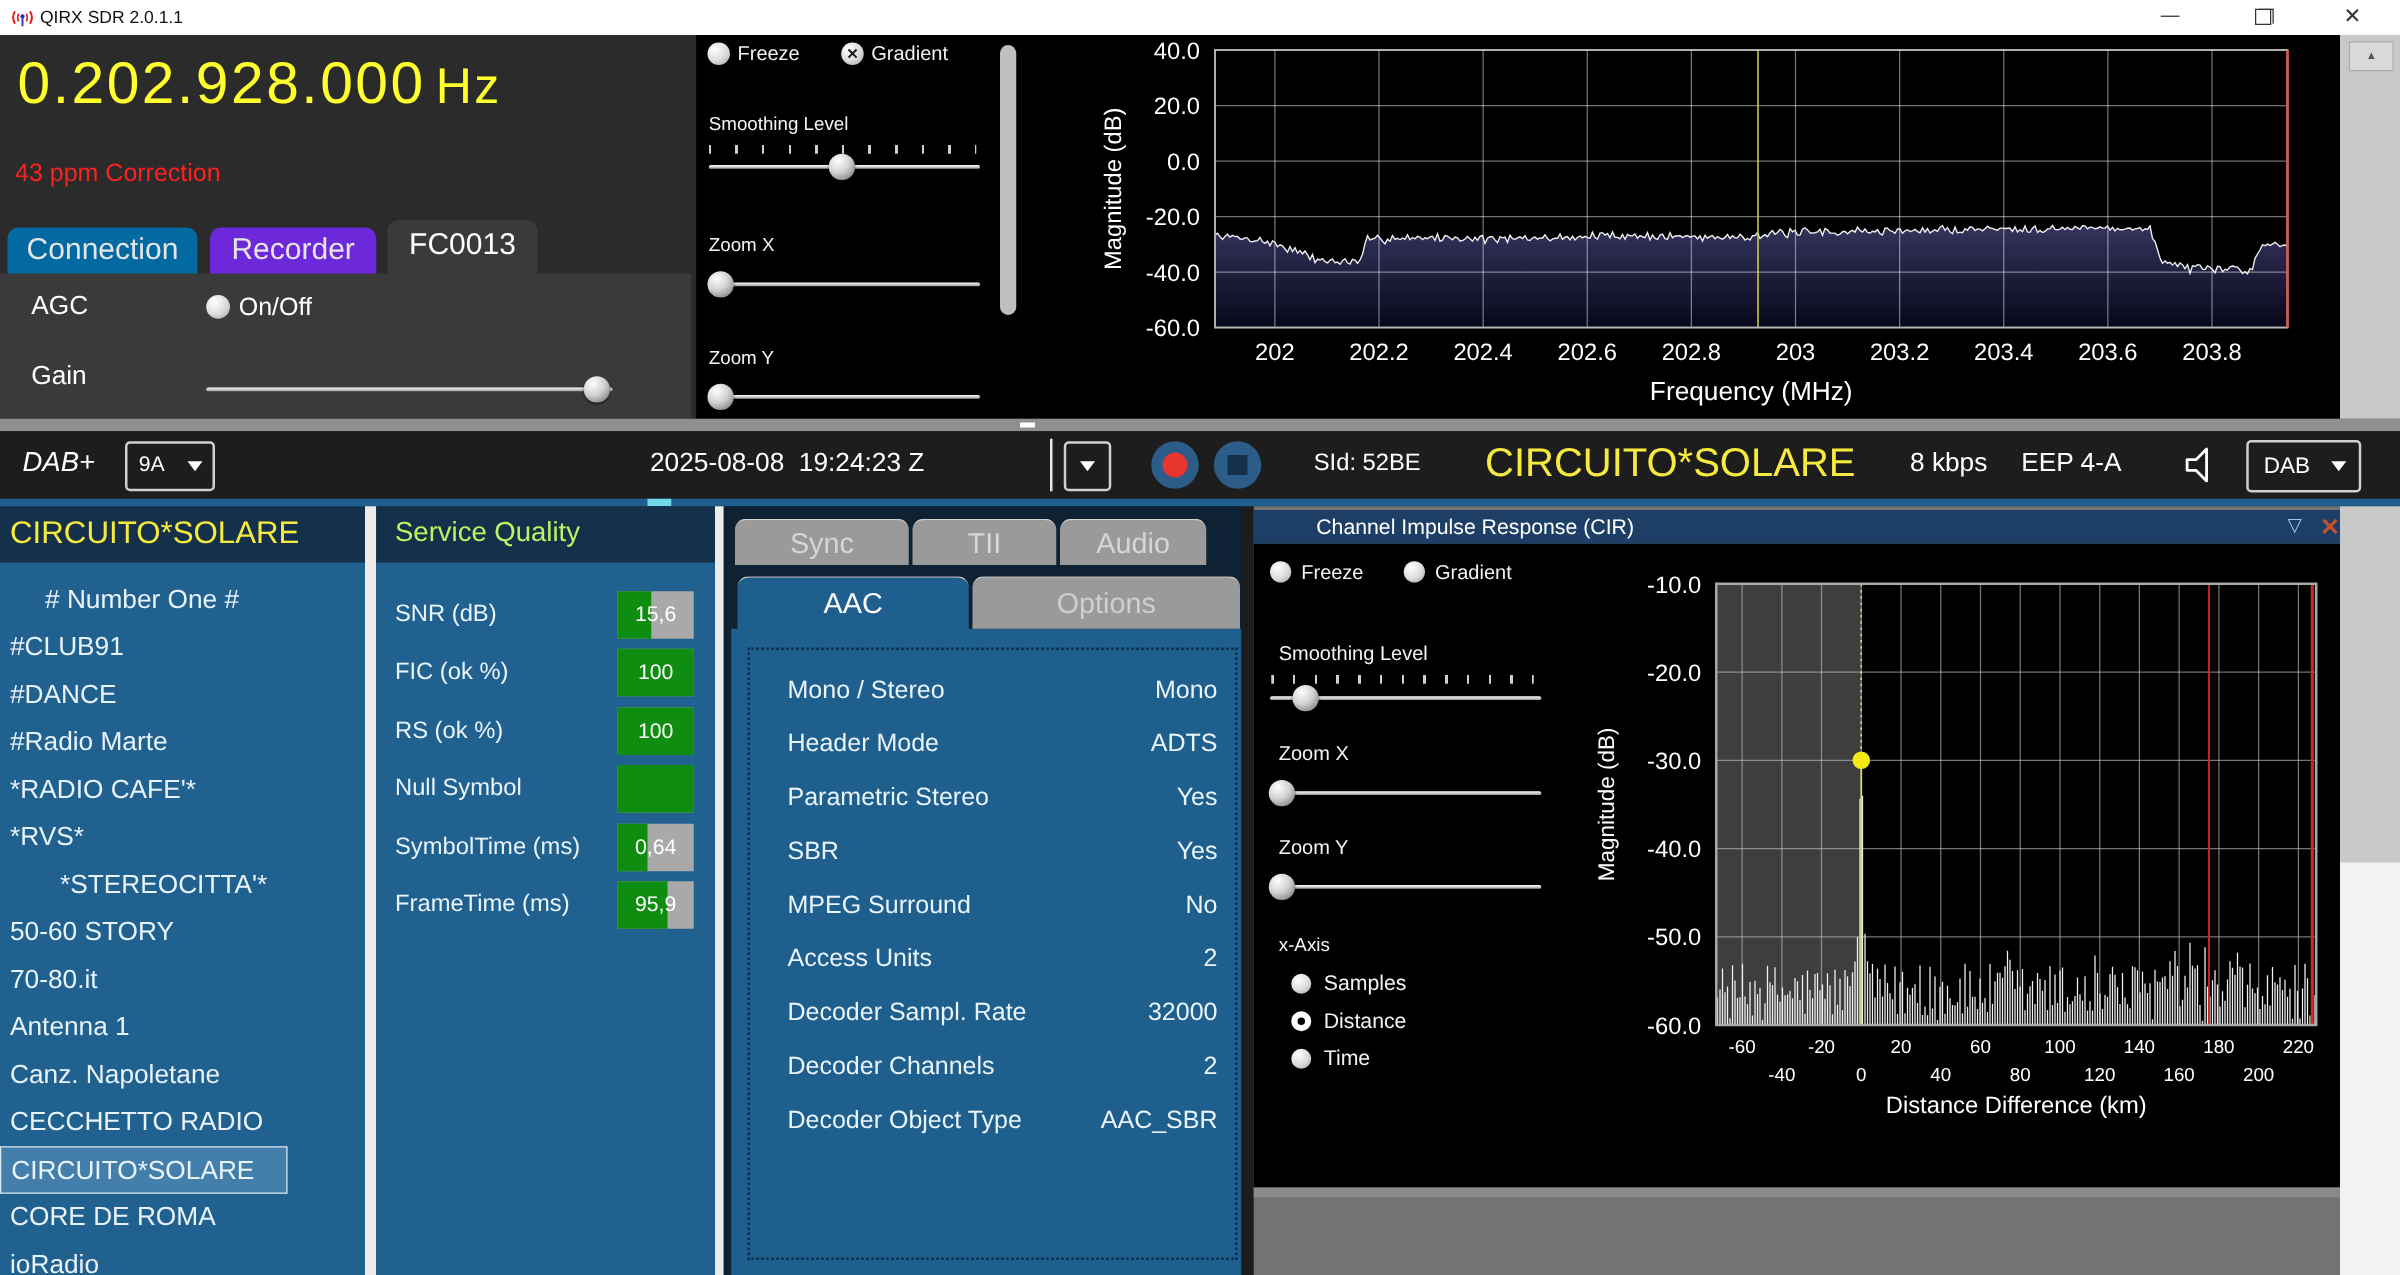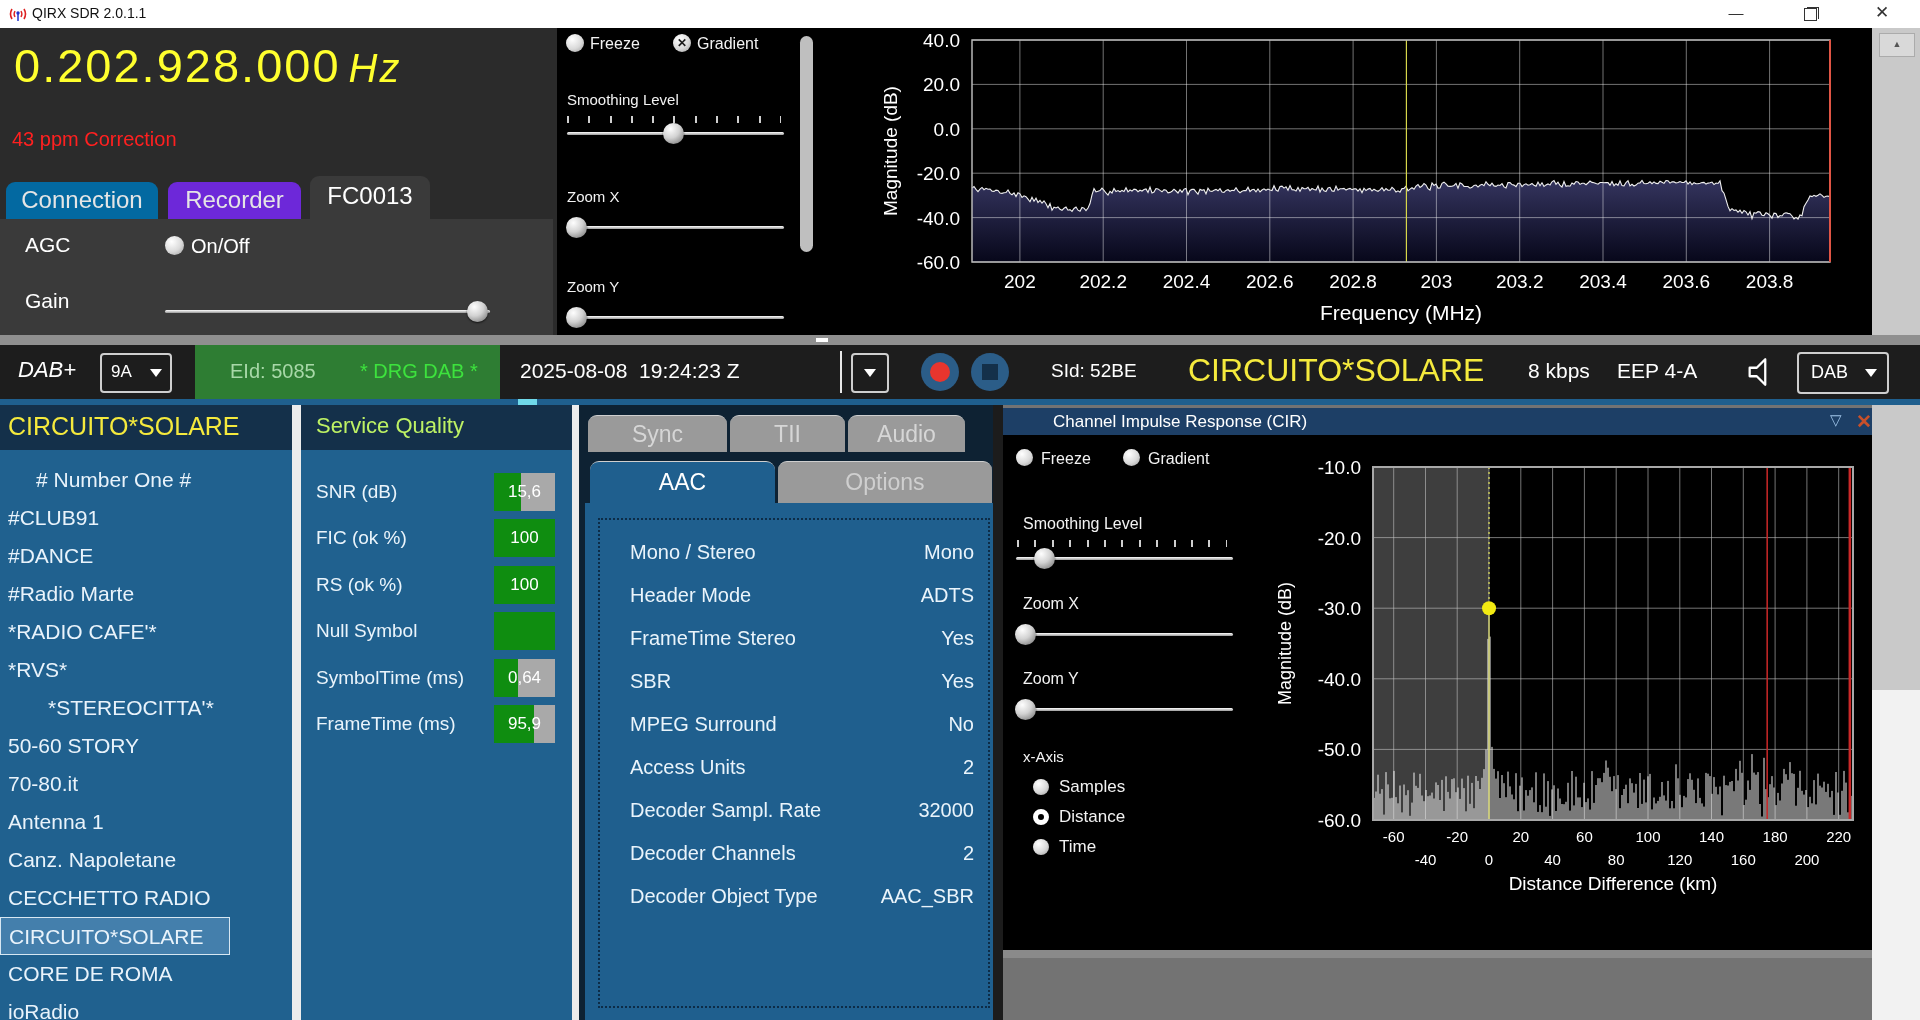--- a/index.html
+++ b/index.html
@@ -6,21 +6,21 @@
   #app{position:relative;width:1920px;height:1020px;overflow:hidden;
        font-family:"Liberation Sans",sans-serif;background:#1c1c1c;}
   .abs{position:absolute;}
   
   #titlebar{position:absolute;left:0;top:0;width:1920px;height:28px;background:#fff;color:#111;}
   #titlebar .ttl{position:absolute;left:32px;top:5px;font-size:14px;}
   .winbtn{position:absolute;top:0;width:44px;height:28px;text-align:center;line-height:26px;color:#333;font-size:15px;cursor:default;}
   
   #tuner{position:absolute;left:0;top:28px;width:557px;height:307px;background:#2b2b2b;}
   #freq{position:absolute;left:14px;top:10px;color:#ffff2e;font-size:47px;letter-spacing:2px;}
-  #freq .unit{font-size:40px;margin-left:8px;font-style:italic;}
+  #freq .unit{font-size:40px;margin-left:8px;}
   #corr{position:absolute;left:12px;top:100px;color:#ff2020;font-size:20px;}
   #tuner-content{position:absolute;left:0;top:191px;width:553px;height:116px;background:#3a3a3a;}
   
   .slider{position:absolute;height:20px;}
   .slider .track{position:absolute;left:0;right:0;top:9px;height:3px;background:linear-gradient(#fff,#9a9a9a);border-radius:2px;}
   .slider .thumb{position:absolute;top:10px;width:21px;height:21px;margin:-10px 0 0 -10px;border-radius:50%;
      background:radial-gradient(circle at 35% 28%,#fefefe,#d2d2d2 45%,#8e8e8e 80%,#6d6d6d);box-shadow:0 1px 2px rgba(0,0,0,.7);}
   .ticks{position:absolute;height:7px;}
   
   .rball{position:absolute;border-radius:50%;background:radial-gradient(circle at 35% 30%,#ffffff,#dadada 55%,#9b9b9b);}
@@ -183,24 +183,20 @@
   <div id="splitter">
     <div class="abs" style="left:816px;top:3px;width:12px;height:4px;background:#fff"></div>
   </div>
 
   <div id="dabbar">
     <div class="abs" style="left:18px;top:12px;font-size:22px;font-style:italic">DAB+</div>
     <div class="ddbox" style="left:100px;top:8px;width:68px;height:36px">
       <span class="abs" style="left:9px;top:7px;font-size:17px">9A</span>
       <span class="caret" style="right:8px"></span>
     </div>
-    <div class="abs" style="left:195px;top:0;width:305px;height:54px;background:#2e7d33">
-      <span class="abs" style="left:35px;top:15px;color:#a8d8a8;font-size:20px">EId: 5085</span>
-      <span class="abs" style="left:165px;top:15px;color:#3de23d;font-size:20px">* DRG DAB *</span>
-    </div>
     <div class="abs" style="left:520px;top:14px;font-size:21px;white-space:pre">2025-08-08  19:24:23 Z</div>
     <div class="abs" style="left:840px;top:6px;width:2px;height:42px;background:#e8e8e8"></div>
     <div class="ddbox" style="left:851px;top:8px;width:34px;height:36px">
       <span class="caret" style="left:11px"></span>
     </div>
     <div class="abs" style="left:921px;top:8px;width:38px;height:38px;border-radius:50%;background:#2b5d88">
       <div class="abs" style="left:9px;top:9px;width:20px;height:20px;border-radius:50%;background:#e8352e"></div>
     </div>
     <div class="abs" style="left:971px;top:8px;width:38px;height:38px;border-radius:50%;background:#2b5d88">
       <div class="abs" style="left:11px;top:11px;width:16px;height:16px;background:#14304a"></div>
@@ -293,21 +289,21 @@
     <div id="dec-innertabs">
         <div class="dtab" style="position: absolute; left: 11px; top: 56px; width: 185px; height: 47px; background: rgb(31, 95, 142); border-top: 1px solid rgb(207, 207, 207); color: rgb(255, 255, 255); font-size: 23px; line-height: 40px; z-index: 2;">AAC</div>
         <div class="dtab" style="position: absolute; left: 199px; top: 56px; width: 214px; height: 42px; background: rgb(154, 154, 154); border-top: 1px solid rgb(207, 207, 207); color: rgb(207, 207, 207); font-size: 23px; line-height: 40px; z-index: 2;">Options</div>
       </div>
     <div id="dec-content">
       <div id="dec-box">
           <div class="drow-l" style="position: absolute; top: 15px;">Mono / Stereo</div>
           <div class="drow-v" style="position: absolute; top: 15px;">Mono</div>
           <div class="drow-l" style="position: absolute; top: 58px;">Header Mode</div>
           <div class="drow-v" style="position: absolute; top: 58px;">ADTS</div>
-          <div class="drow-l" style="position: absolute; top: 101px;">FrameTime Stereo</div>
+          <div class="drow-l" style="position: absolute; top: 101px;">Parametric Stereo</div>
           <div class="drow-v" style="position: absolute; top: 101px;">Yes</div>
           <div class="drow-l" style="position: absolute; top: 144px;">SBR</div>
           <div class="drow-v" style="position: absolute; top: 144px;">Yes</div>
           <div class="drow-l" style="position: absolute; top: 187px;">MPEG Surround</div>
           <div class="drow-v" style="position: absolute; top: 187px;">No</div>
           <div class="drow-l" style="position: absolute; top: 230px;">Access Units</div>
           <div class="drow-v" style="position: absolute; top: 230px;">2</div>
           <div class="drow-l" style="position: absolute; top: 273px;">Decoder Sampl. Rate</div>
           <div class="drow-v" style="position: absolute; top: 273px;">32000</div>
           <div class="drow-l" style="position: absolute; top: 316px;">Decoder Channels</div>

